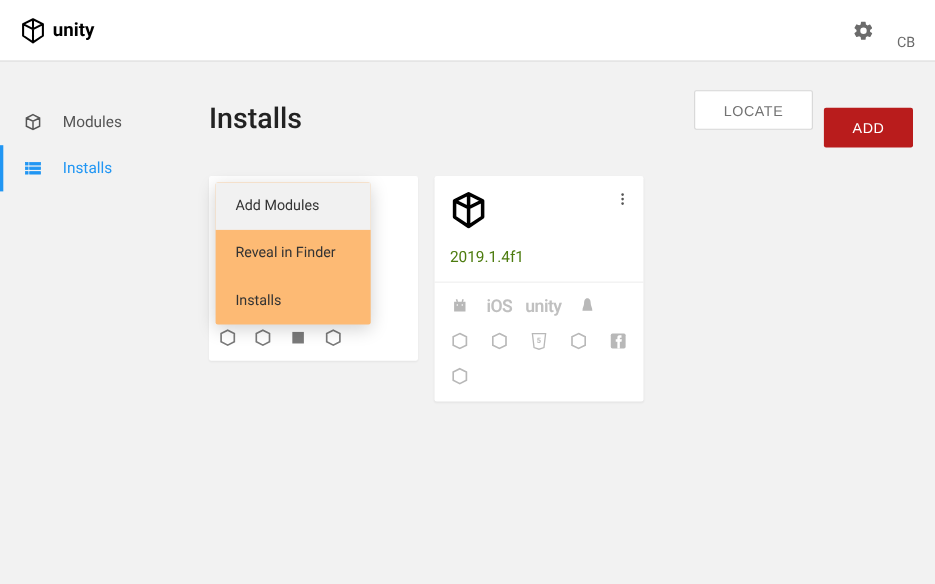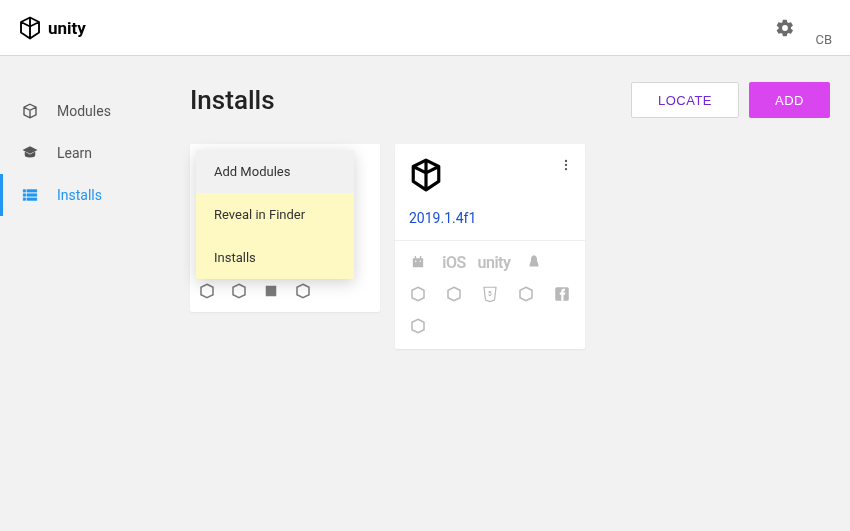--- a/index.html
+++ b/index.html
@@ -77,26 +77,27 @@
       font-weight: 500;
       letter-spacing: 0.5px;
       border-radius: 2px;
       cursor: pointer;
       display: flex;
       align-items: center;
       border: none;
     }
     .btn-outline {
       background: #fff;
-      color: #6d28d9;
+      color: #737373;
       border: 1px solid #d6d6d6;
     }
     .btn-primary {
-      background: #d946ef;
+      background: #b91c1c;
       color: #fff;
+      margin-top: 16px;
     }
     .cards {
       display: flex;
       gap: 15px;
       position: relative;
     }
     .card {
       background: #fff;
       width: 190px;
       border-radius: 2px;
@@ -113,39 +114,39 @@
       right: 10px;
       width: 18px;
       height: 18px;
       cursor: pointer;
       display:flex; align-items:center; justify-content:center;
     }
     .card-kebab svg { width: 14px; height: 14px; fill: #555; }
     .card-version {
       padding: 4px 14px 14px 14px;
       font-size: 14px;
-      color: #1d4ed8;
+      color: #4d7c0f;
     }
     .card-divider { border-top: 1px solid #eee; }
     .card-platforms {
       padding: 12px 14px 14px 14px;
       display: flex;
       flex-wrap: wrap;
       gap: 14px 18px;
       align-items: center;
     }
     .plat { width: 18px; height: 18px; display:flex; align-items:center; justify-content:center;}
     .plat svg { width: 18px; height: 18px; fill: #b8b8b8; }
     .plat.txt { font-size: 16px; color: #c0c0c0; font-weight: 600; letter-spacing: -0.5px;}
     .context-menu {
       position: absolute;
       top: 10px;
       left: 200px;
-      width: 158px;
-      background: #fef9c3;
+      width: 141px;
+      background: #fdba74;
       box-shadow: 0 4px 16px rgba(0,0,0,0.18);
       border-radius: 2px;
       z-index: 10;
     }
     .context-item {
       padding: 14px 18px;
       font-size: 13px;
       color: #333;
       cursor: pointer;
     }
@@ -180,28 +181,20 @@
 
 <div class="body">
   <div class="sidebar">
     <div class="sidebar-item">
       <span class="si-icon">
           <svg viewBox="0 0 24 24" fill="none" stroke="#555" stroke-width="1.8">
             <path d="M12 3 L20 7 L20 17 L12 21 L4 17 L4 7 Z M4 7 L12 11 L20 7 M12 11 L12 21"></path>
           </svg>
         </span>
       <span>Modules</span>
-    </div>
-    <div class="sidebar-item">
-      <span class="si-icon">
-          <svg viewBox="0 0 24 24" fill="#555">
-            <path d="M12 3 L22 8 L12 13 L2 8 Z M5 10 L5 15 C5 17 8 18 12 18 C16 18 19 17 19 15 L19 10 L12 14 Z"></path>
-          </svg>
-        </span>
-      <span>Learn</span>
     </div>
     <div class="sidebar-item active">
       <span class="si-icon">
           <svg viewBox="0 0 24 24" fill="#2196F3">
             <rect x="3" y="5" width="3" height="3"></rect>
             <rect x="8" y="5" width="13" height="3"></rect>
             <rect x="3" y="10.5" width="3" height="3"></rect>
             <rect x="8" y="10.5" width="13" height="3"></rect>
             <rect x="3" y="16" width="3" height="3"></rect>
             <rect x="8" y="16" width="13" height="3"></rect>

